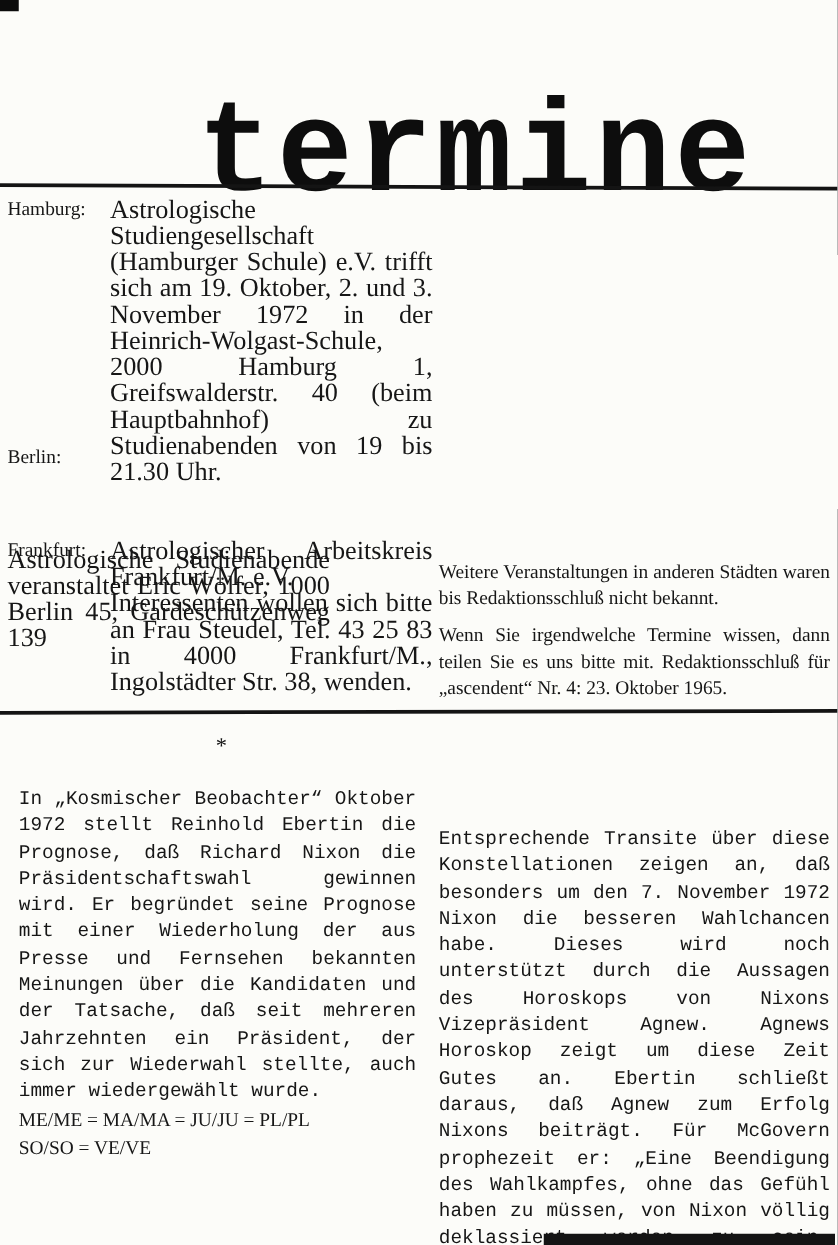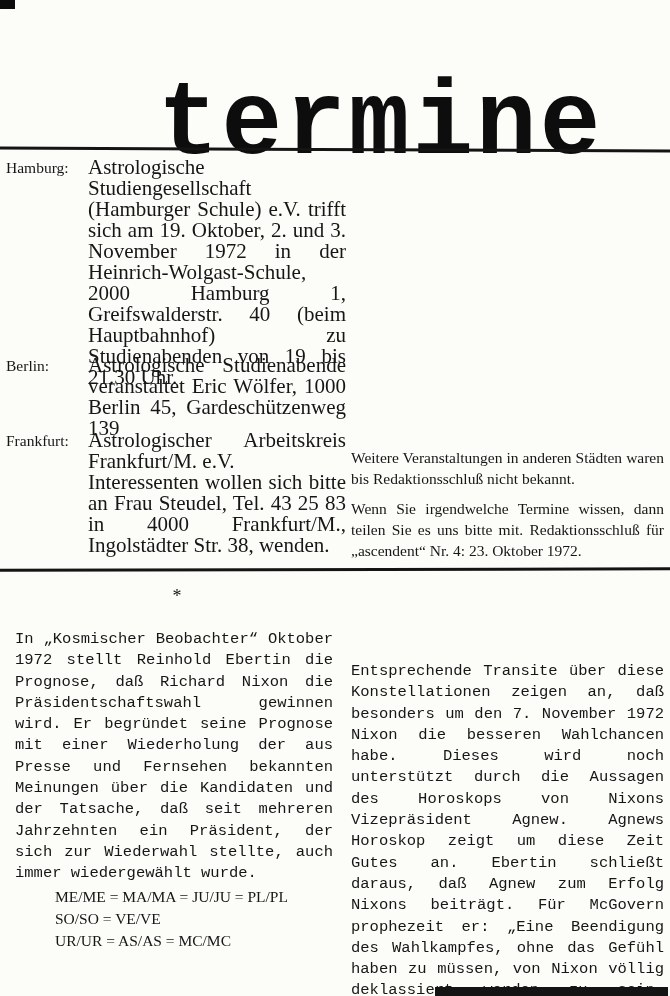--- a/index.html
+++ b/index.html
@@ -37,21 +37,21 @@
     width:82px;flex:0 0 82px;
     font-size:15.5px;line-height:21px;
   }
   .event-row .etext{
     width:258px;flex:0 0 258px;
     font-size:21px;line-height:21px;
     text-align:justify;
   }
   .event-row .etext p{margin:0;}
   .row-hamburg{top:157px;}
-  .row-berlin{top:355px;}
+  .row-berlin{top:355px;flex-direction:column;}
   .row-frankfurt{top:430px;}
   
   .notes{
     position:absolute;left:351px;top:447px;width:313px;
     font-size:15.5px;line-height:21px;text-align:justify;
   }
   .notes p{margin:0 0 9px 0;}
   
   .divider{
     position:absolute;left:0;top:586px;width:354px;
@@ -59,21 +59,21 @@
   }
   
   .article-col{
     position:absolute;top:629px;
     font-size:15.5px;line-height:21.3px;
     text-align:justify;
   }
   .article-left{left:15px;width:318px;}
   .article-right{left:351px;width:313px;margin-top:32px;}
   .article-col p{margin:0;font-family:Liberation Mono, monospace;}
-  .formulas{margin-top:1px;margin-left:40px;}
+  .formulas{margin-top:1px;}
   .formula-line{white-space:nowrap;line-height:22px;}
 </style>
 </head>
 <body>
 
 <div class="page">
 
   <div class="mark-top-left"></div>
 
   <h1 class="masthead">termine</h1>
@@ -97,33 +97,32 @@
   <div class="event-row row-frankfurt">
     <div class="city">Frankfurt:</div>
     <div class="etext">
       <p>Astrologischer Arbeitskreis Frankfurt/M. e.V.</p>
       <p>Interessenten wollen sich bitte an Frau Steudel, Tel. 43 25 83 in 4000 Frankfurt/M., Ingolstädter Str. 38, wenden.</p>
     </div>
   </div>
 
   <div class="notes">
     <p>Weitere Veranstaltungen in anderen Städten waren bis Redaktionsschluß nicht bekannt.</p>
-    <p>Wenn Sie irgendwelche Termine wissen, dann teilen Sie es uns bitte mit. Redaktionsschluß für „ascendent“ Nr. 4: 23. Oktober 1972.</p>
+    <p>Wenn Sie irgendwelche Termine wissen, dann teilen Sie es uns bitte mit. Redaktionsschluß für „ascendent“ Nr. 4: 23. Oktober 1965.</p>
   </div>
 
   <div class="rule rule-mid"></div>
 
   <div class="divider">*</div>
 
   <div class="article-col article-left">
     <p>In „Kosmischer Beobachter“ Oktober 1972 stellt Reinhold Ebertin die Prognose, daß Richard Nixon die Präsidentschaftswahl gewinnen wird. Er begründet seine Prognose mit einer Wiederholung der aus Presse und Fernsehen bekannten Meinungen über die Kandidaten und der Tatsache, daß seit mehreren Jahrzehnten ein Präsident, der sich zur Wiederwahl stellte, auch immer wiedergewählt wurde.</p>
     <div class="formulas">
       <div class="formula-line">ME/ME = MA/MA = JU/JU = PL/PL</div>
       <div class="formula-line">SO/SO = VE/VE</div>
-      <div class="formula-line">UR/UR = AS/AS = MC/MC</div>
     </div>
   </div>
 
   <div class="article-col article-right">
     <p>Entsprechende Transite über diese Konstellationen zeigen an, daß besonders um den 7. November 1972 Nixon die besseren Wahlchancen habe. Dieses wird noch unterstützt durch die Aussagen des Horoskops von Nixons Vizepräsident Agnew. Agnews Horoskop zeigt um diese Zeit Gutes an. Ebertin schließt daraus, daß Agnew zum Erfolg Nixons beiträgt. Für McGovern prophezeit er: „Eine Beendigung des Wahlkampfes, ohne das Gefühl haben zu müssen, von Nixon völlig deklassiert worden zu sein. McGovern dürfte einen versöhnlichen Abgang haben mit Sympathiebezeugungen, die man einem guten Verlierer beibringt.“</p>
   </div>
 
   <div class="mark-bottom"></div>
 
 </div>

